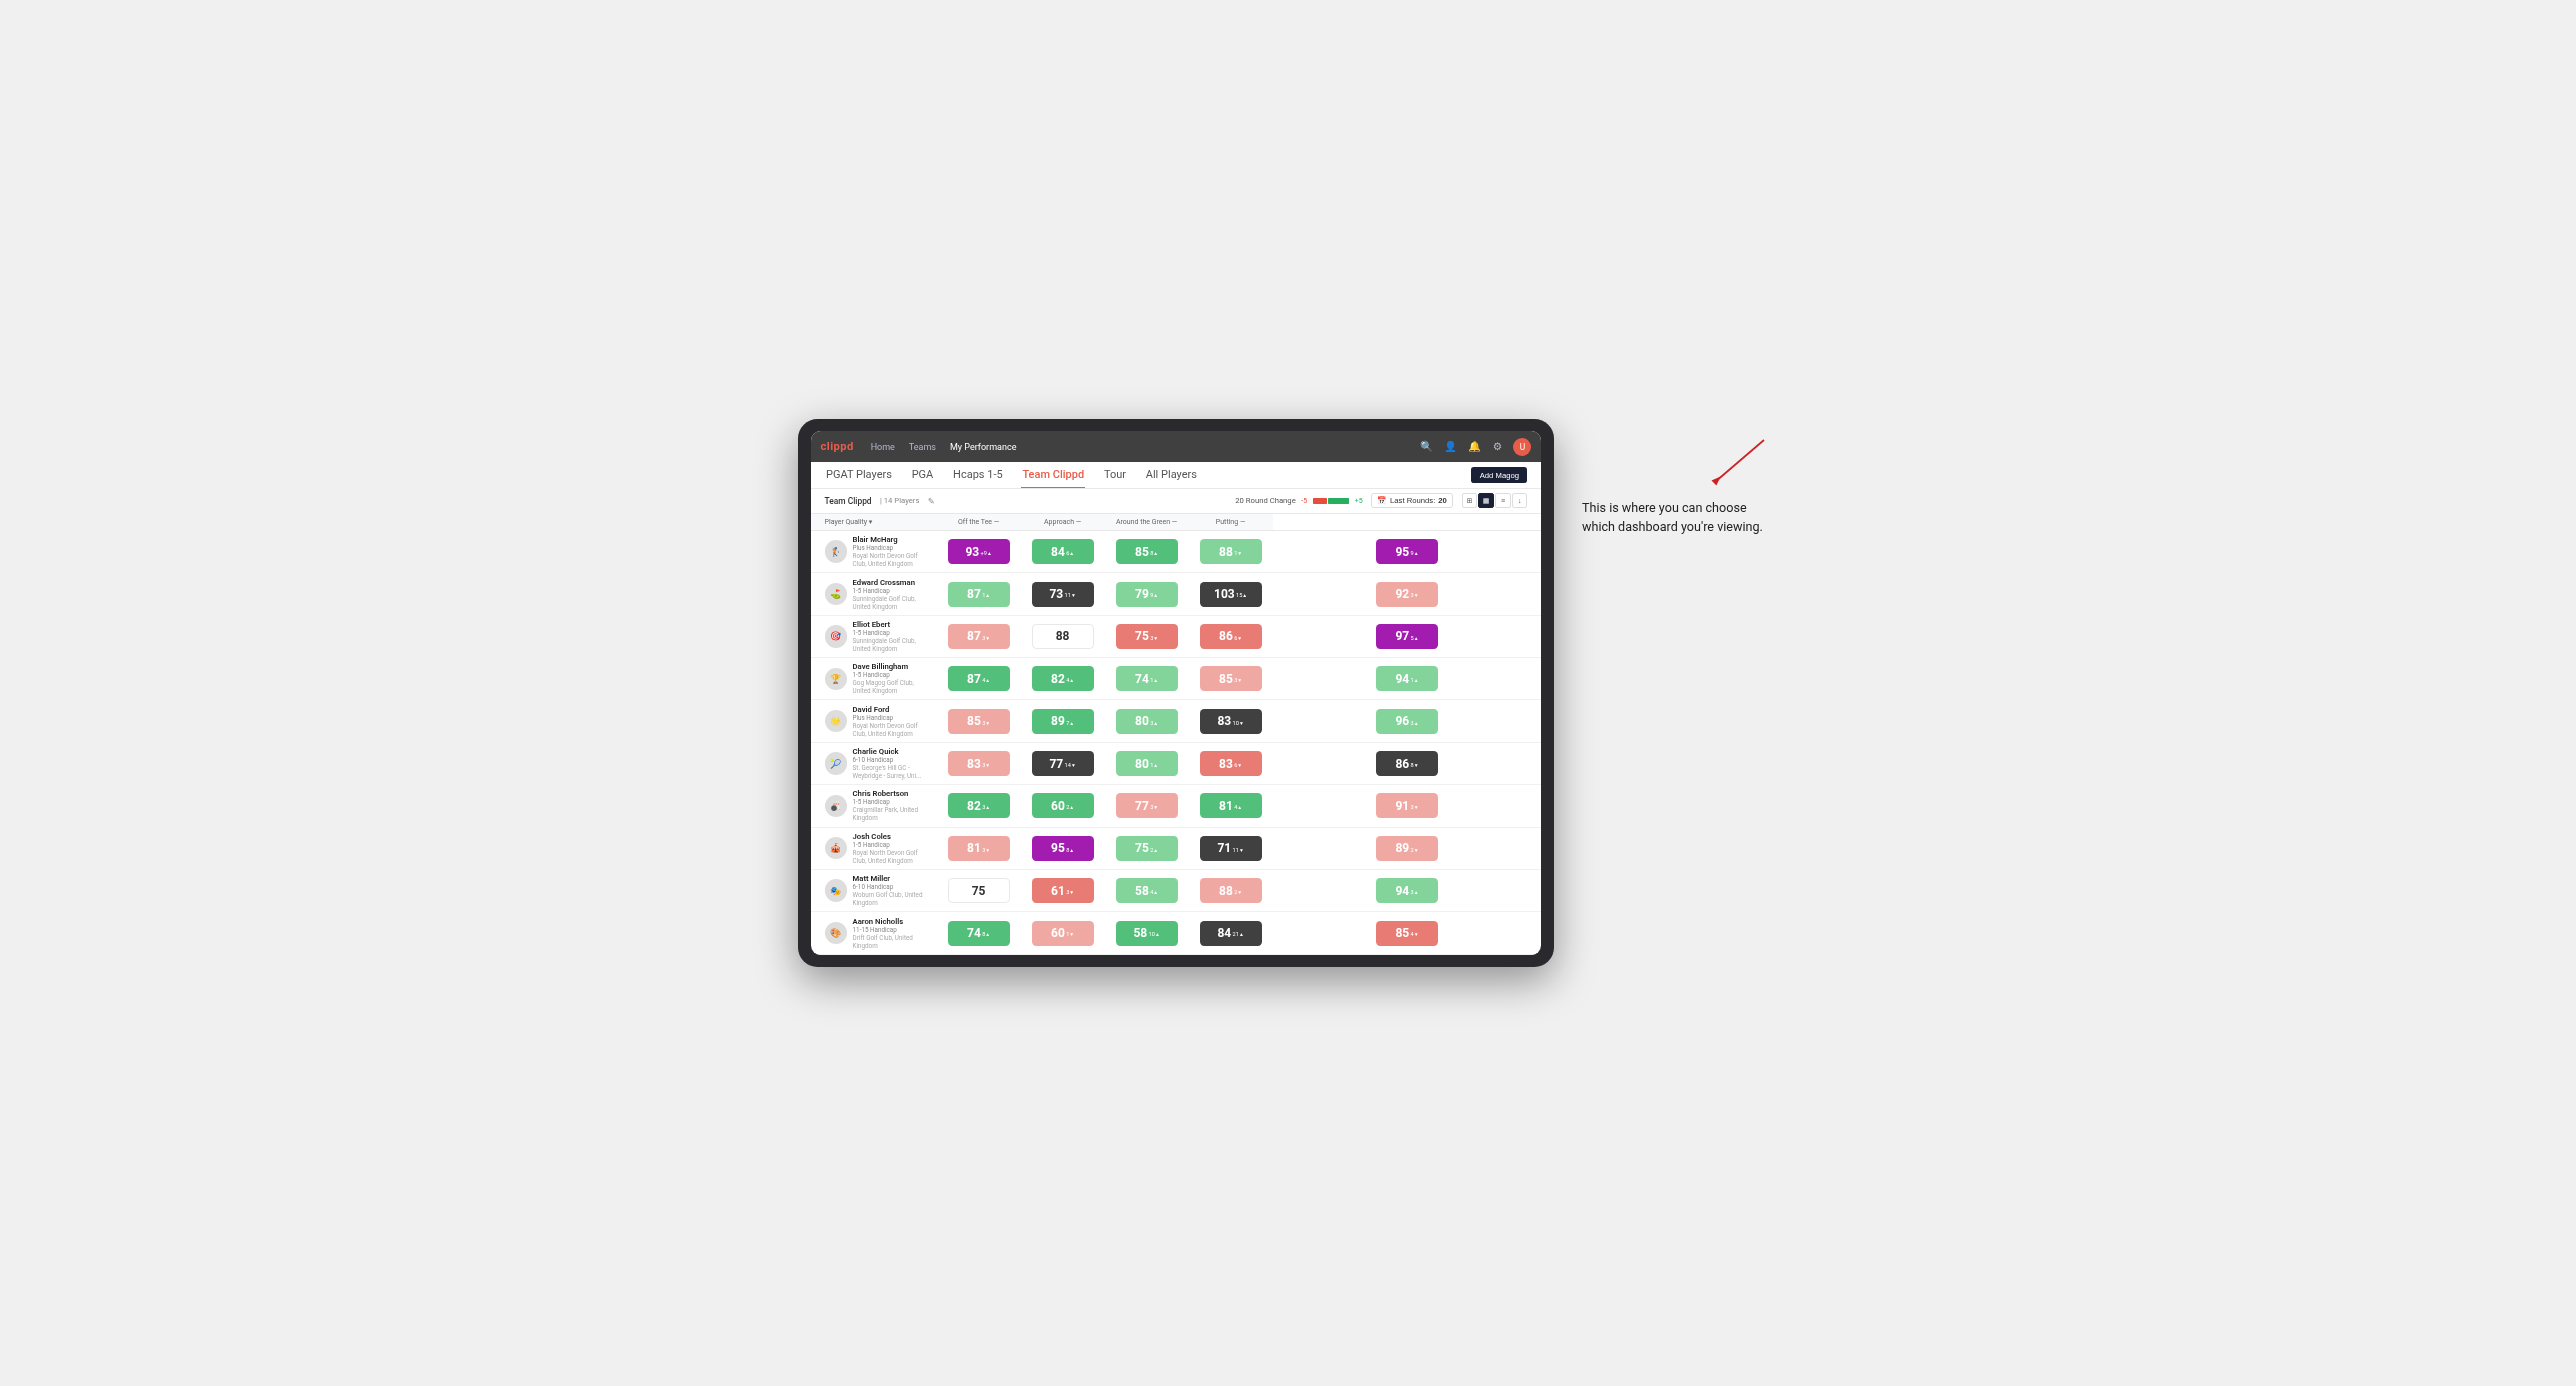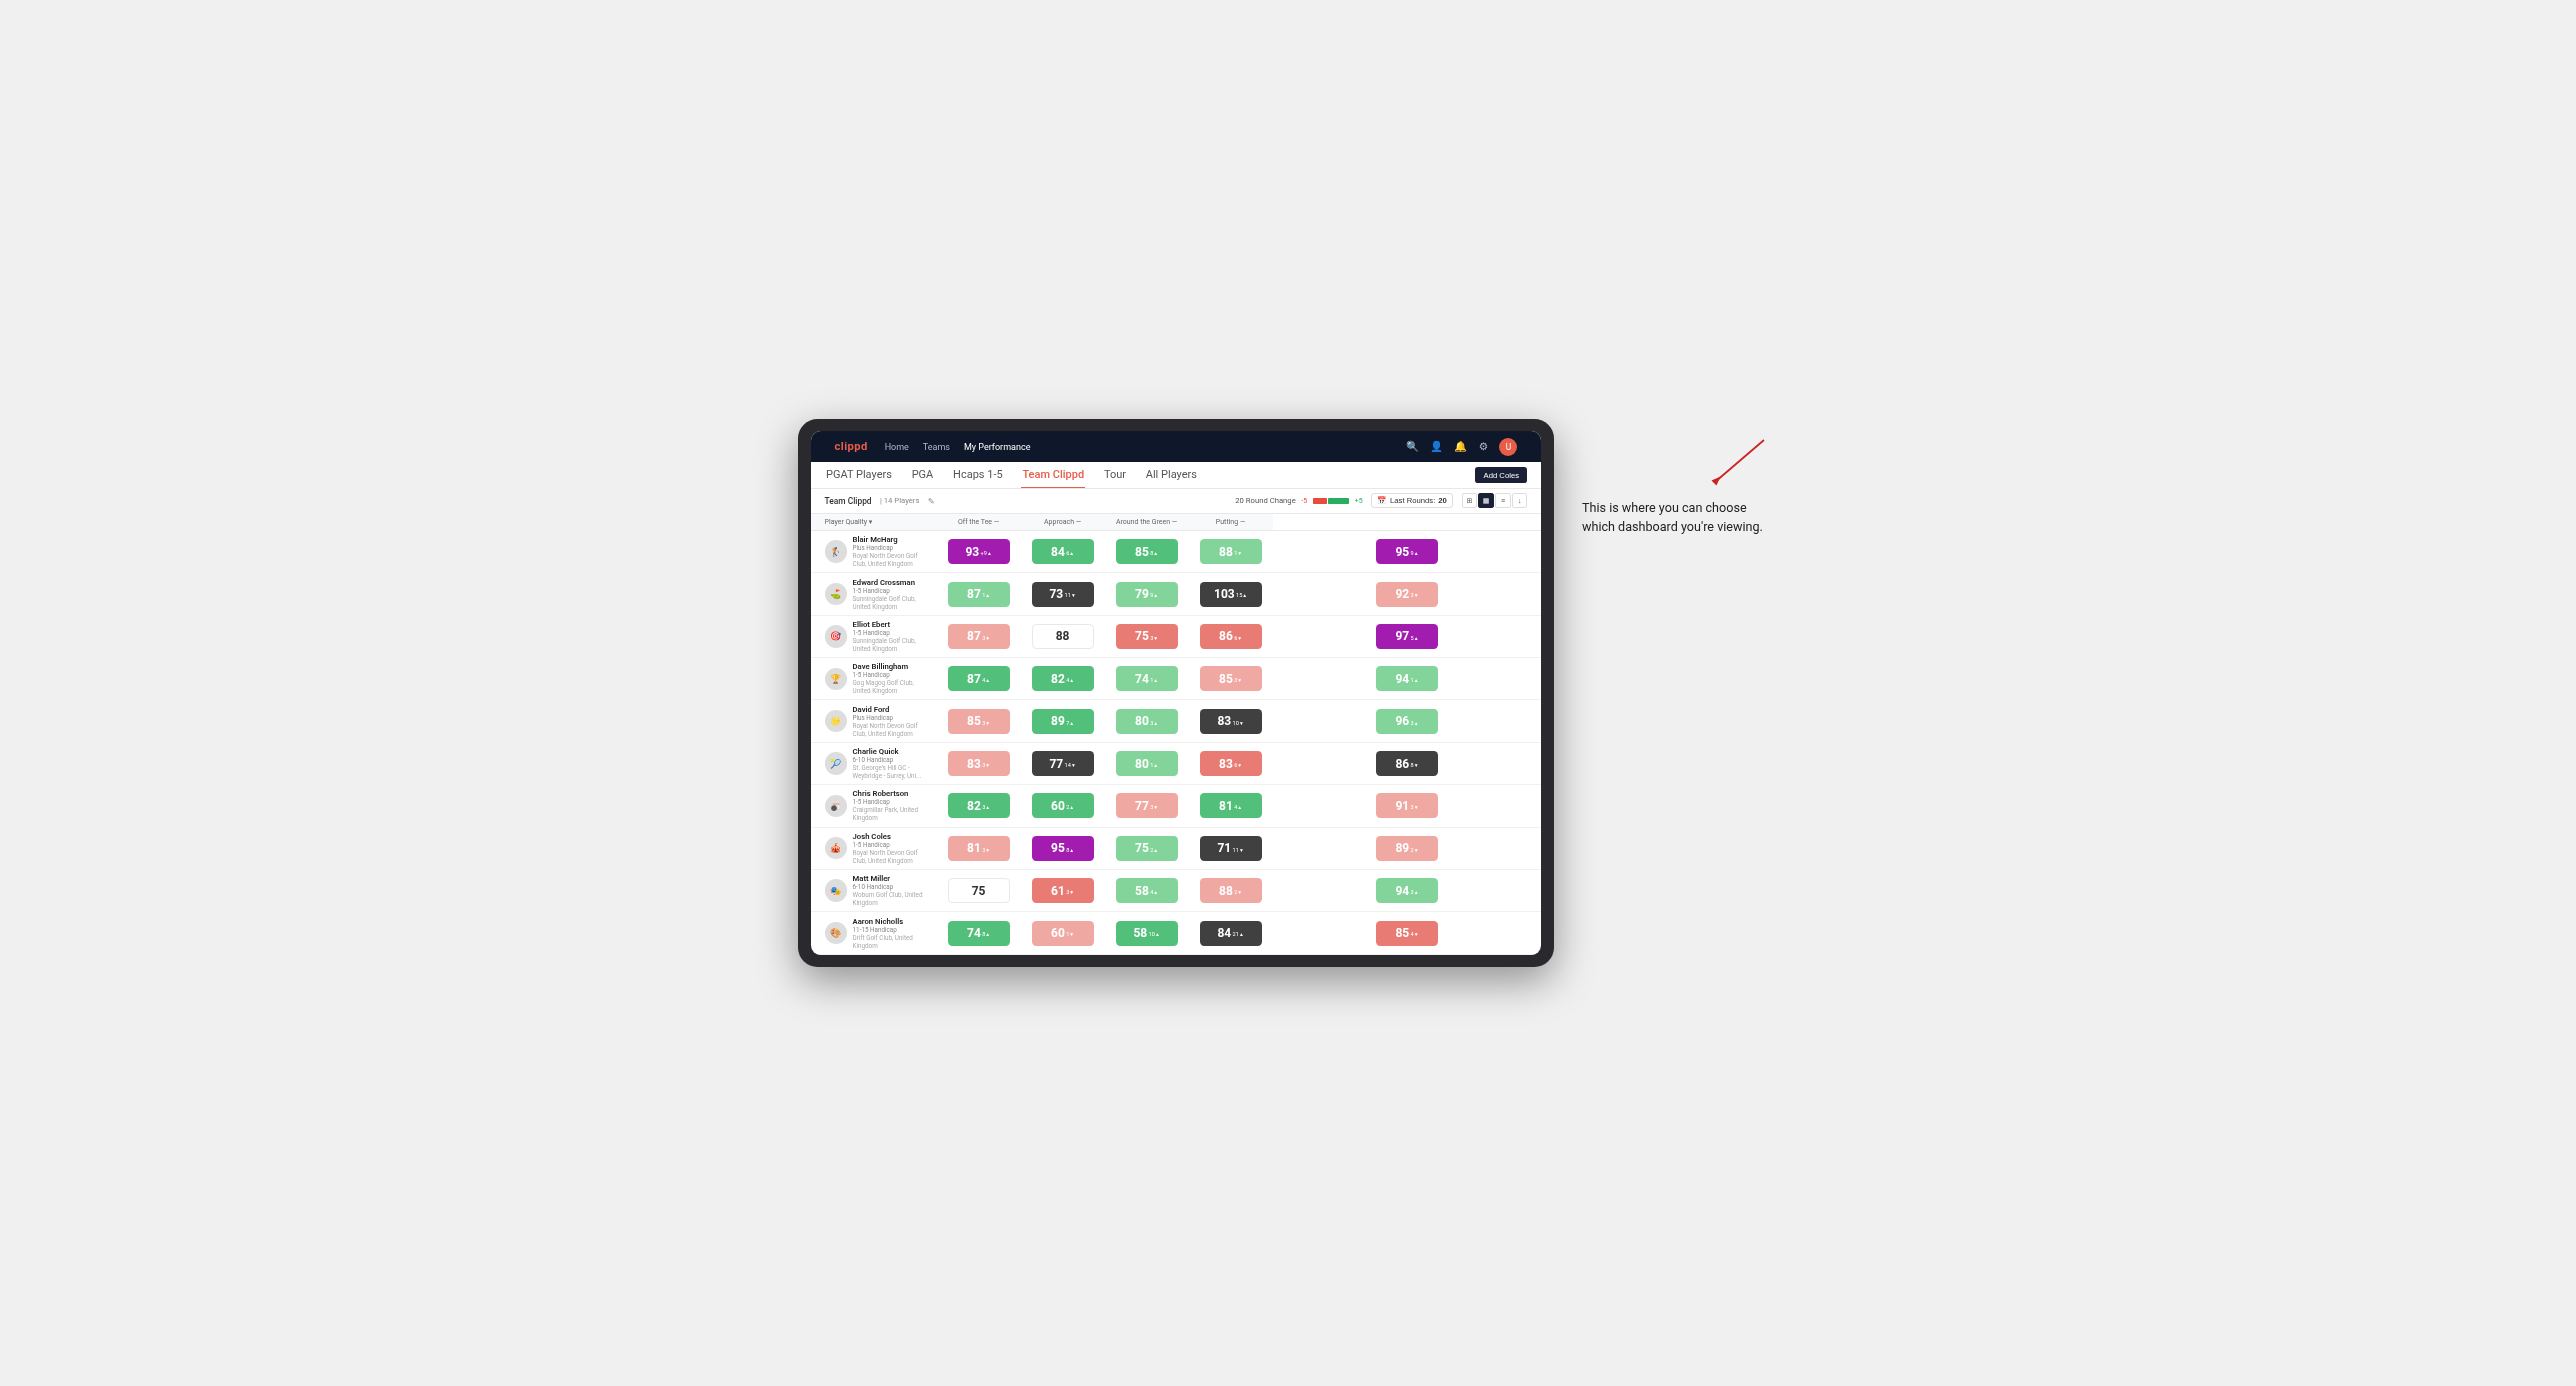--- a/index.html
+++ b/index.html
@@ -32,24 +32,24 @@
     }
 
     .tablet-screen {
       background: #fff;
       border-radius: 9.8px;
       overflow: hidden;
     }
 
     
     .nav-bar {
-      background: #0f172a;
-      display: flex;
-      align-items: center;
-      padding: 0 24px;
+      background: #404040;
+      display: flex;
+      align-items: center;
+      padding: 0 10px;
       height: 31px;
       gap: 17px;
     }
 
     .logo {
       color: #e85d4a;
       font-weight: 700;
       font-size: 11.2px;
       letter-spacing: 0.4px;
     }
@@ -387,21 +387,21 @@
       </div>
 
       <div class="sub-nav">
         <span class="sub-nav-link">PGAT Players</span>
         <span class="sub-nav-link">PGA</span>
         <span class="sub-nav-link">Hcaps 1-5</span>
         <span class="sub-nav-link active">Team Clippd</span>
         <span class="sub-nav-link">Tour</span>
         <span class="sub-nav-link">All Players</span>
         <div class="sub-nav-spacer"></div>
-        <button class="add-team-btn">Add Coles</button>
+        <button class="add-team-btn">Add Magog</button>
       </div>
 
       <div class="team-header">
         <span class="team-title">Team Clippd</span>
         <span class="team-count">| <span>14 Players</span></span>
         <span class="edit-icon">✎</span>
         <div class="spacer"></div>
         <div class="round-change-section">
           <span>20 Round Change</span>
           <span style="color:#e74c3c; font-size:7px;">-5</span>

